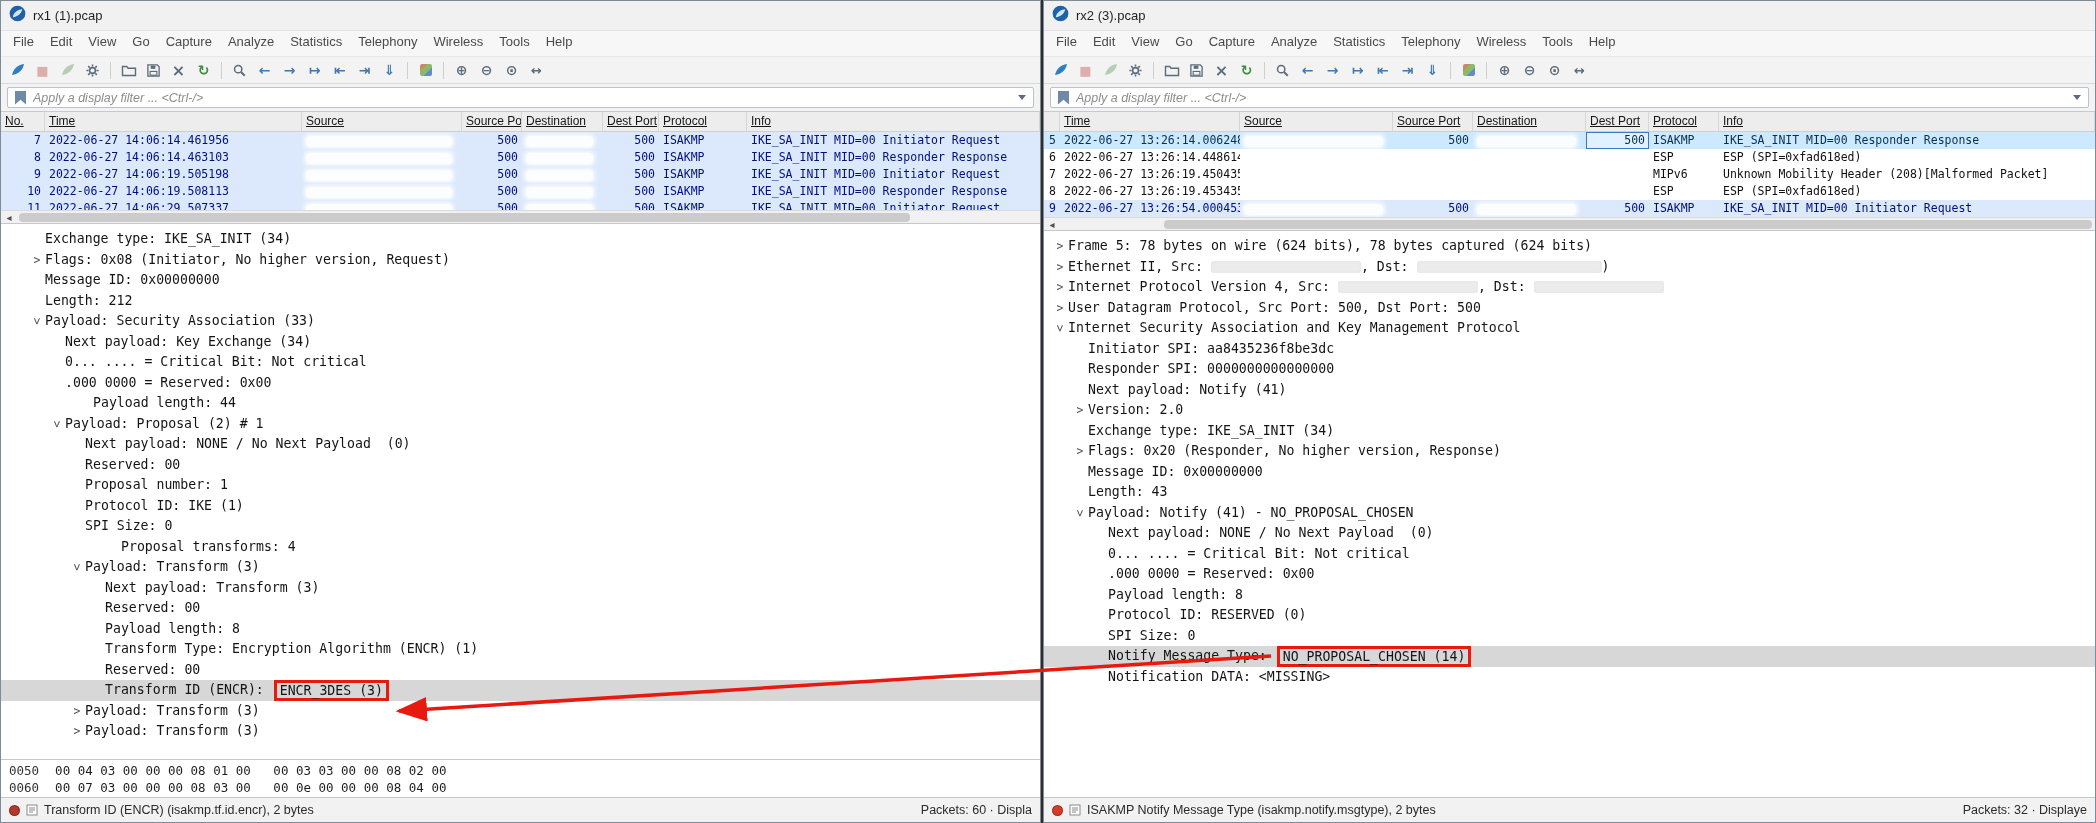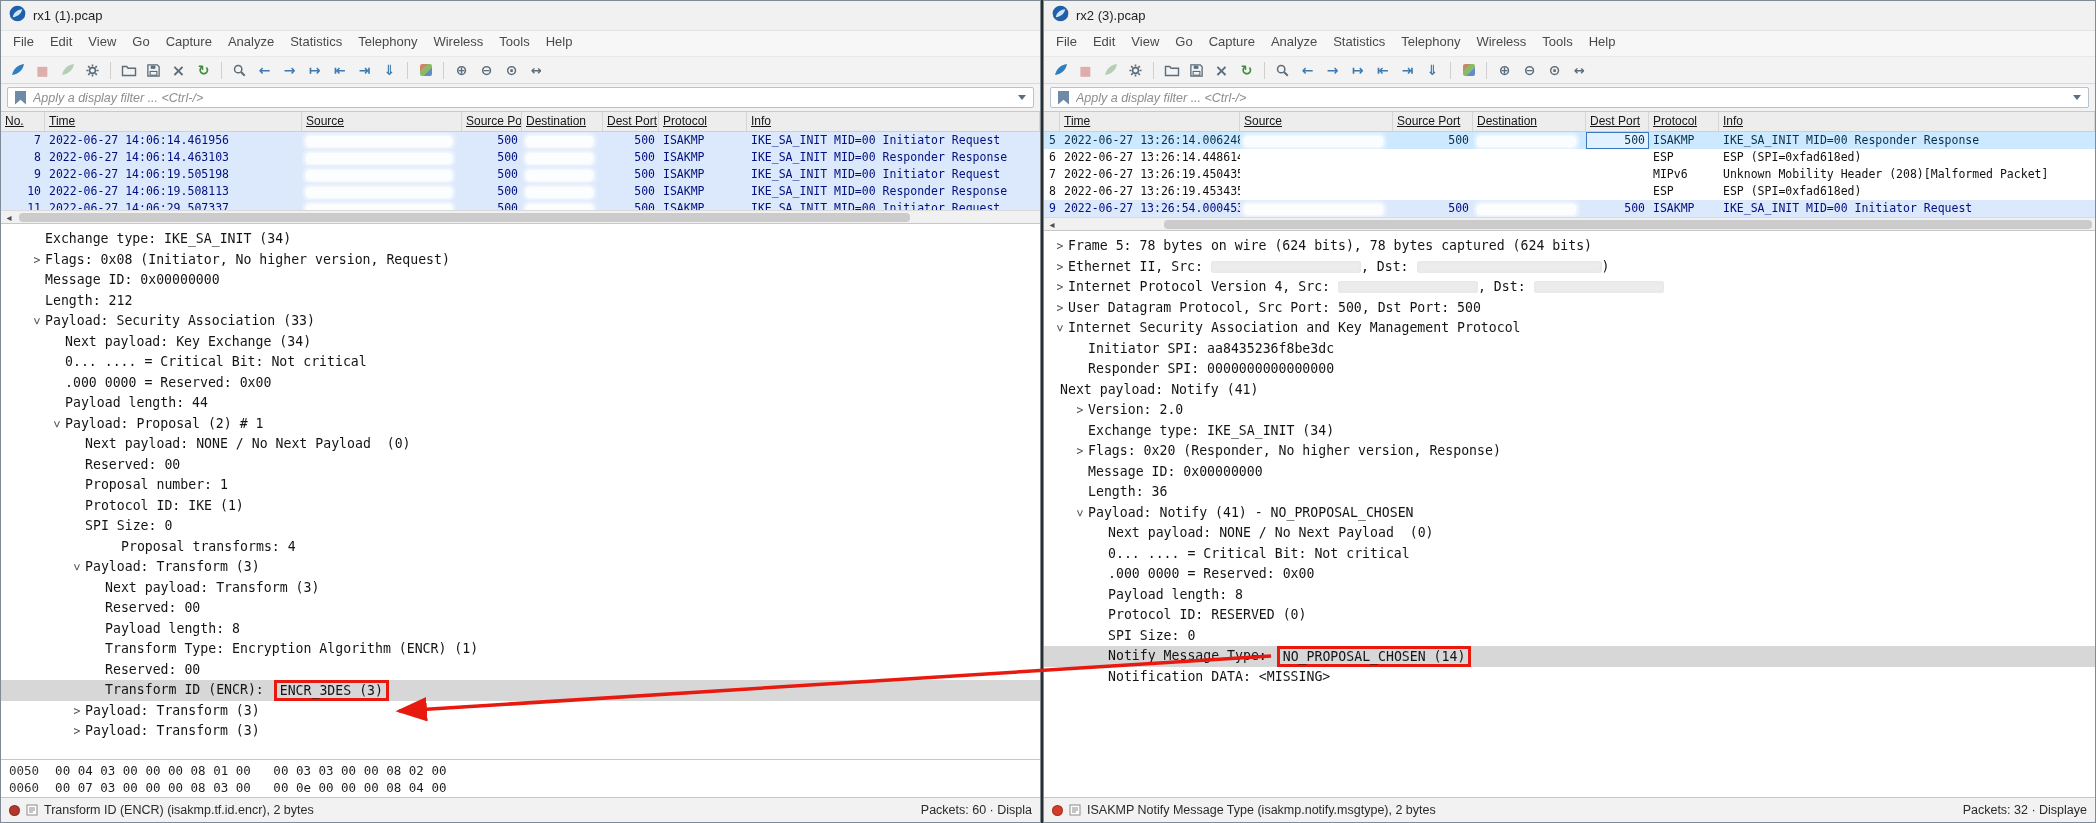--- a/index.html
+++ b/index.html
@@ -271,21 +271,21 @@
     </div>
     <div class="details">
         <div class="d-row" style="padding-left: 28px;"><span class="exp"></span><span class="d-text">Exchange type: IKE_SA_INIT (34)</span></div>
         <div class="d-row" style="padding-left: 28px;"><span class="exp">&gt;</span><span class="d-text">Flags: 0x08 (Initiator, No higher version, Request)</span></div>
         <div class="d-row" style="padding-left: 28px;"><span class="exp"></span><span class="d-text">Message ID: 0x00000000</span></div>
         <div class="d-row" style="padding-left: 28px;"><span class="exp"></span><span class="d-text">Length: 212</span></div>
         <div class="d-row" style="padding-left: 28px;"><span class="exp open">&gt;</span><span class="d-text">Payload: Security Association (33)</span></div>
         <div class="d-row" style="padding-left: 48px;"><span class="exp"></span><span class="d-text">Next payload: Key Exchange (34)</span></div>
         <div class="d-row" style="padding-left: 48px;"><span class="exp"></span><span class="d-text">0... .... = Critical Bit: Not critical</span></div>
         <div class="d-row" style="padding-left: 48px;"><span class="exp"></span><span class="d-text">.000 0000 = Reserved: 0x00</span></div>
-        <div class="d-row" style="padding-left: 48px;"><span class="exp"></span><span class="d-text">Payload length: 44</span></div>
+        <div class="d-row" style="padding-left: 76px;"><span class="exp"></span><span class="d-text">Payload length: 44</span></div>
         <div class="d-row" style="padding-left: 48px;"><span class="exp open">&gt;</span><span class="d-text">Payload: Proposal (2) # 1</span></div>
         <div class="d-row" style="padding-left: 68px;"><span class="exp"></span><span class="d-text">Next payload: NONE / No Next Payload  (0)</span></div>
         <div class="d-row" style="padding-left: 68px;"><span class="exp"></span><span class="d-text">Reserved: 00</span></div>
         <div class="d-row" style="padding-left: 68px;"><span class="exp"></span><span class="d-text">Proposal number: 1</span></div>
         <div class="d-row" style="padding-left: 68px;"><span class="exp"></span><span class="d-text">Protocol ID: IKE (1)</span></div>
         <div class="d-row" style="padding-left: 68px;"><span class="exp"></span><span class="d-text">SPI Size: 0</span></div>
         <div class="d-row" style="padding-left: 104px;"><span class="exp"></span><span class="d-text">Proposal transforms: 4</span></div>
         <div class="d-row" style="padding-left: 68px;"><span class="exp open">&gt;</span><span class="d-text">Payload: Transform (3)</span></div>
         <div class="d-row" style="padding-left: 88px;"><span class="exp"></span><span class="d-text">Next payload: Transform (3)</span></div>
         <div class="d-row" style="padding-left: 88px;"><span class="exp"></span><span class="d-text">Reserved: 00</span></div>
@@ -492,26 +492,26 @@
       <div class="sb-thumb"></div>
     </div>
     <div class="details">
         <div class="d-row" style="padding-left: 8px;"><span class="exp">&gt;</span><span class="d-text">Frame 5: 78 bytes on wire (624 bits), 78 bytes captured (624 bits)</span></div>
         <div class="d-row" style="padding-left: 8px;"><span class="exp">&gt;</span><span class="d-text">Ethernet II, Src: </span><span class="d-blob" style="width: 150px;"></span><span class="d-text">, Dst: </span><span class="d-blob" style="width: 185px;"></span><span class="d-text">)</span></div>
         <div class="d-row" style="padding-left: 8px;"><span class="exp">&gt;</span><span class="d-text">Internet Protocol Version 4, Src: </span><span class="d-blob" style="width: 140px;"></span><span class="d-text">, Dst: </span><span class="d-blob" style="width: 130px;"></span></div>
         <div class="d-row" style="padding-left: 8px;"><span class="exp">&gt;</span><span class="d-text">User Datagram Protocol, Src Port: 500, Dst Port: 500</span></div>
         <div class="d-row" style="padding-left: 8px;"><span class="exp open">&gt;</span><span class="d-text">Internet Security Association and Key Management Protocol</span></div>
         <div class="d-row" style="padding-left: 28px;"><span class="exp"></span><span class="d-text">Initiator SPI: aa8435236f8be3dc</span></div>
         <div class="d-row" style="padding-left: 28px;"><span class="exp"></span><span class="d-text">Responder SPI: 0000000000000000</span></div>
-        <div class="d-row" style=""><span class="exp"></span><span class="d-text">Next payload: Notify (41)</span></div>
+        <div class="d-row" style="padding-left: 28px;"><span class="exp"></span><span class="d-text">Next payload: Notify (41)</span></div>
         <div class="d-row" style="padding-left: 28px;"><span class="exp">&gt;</span><span class="d-text">Version: 2.0</span></div>
         <div class="d-row" style="padding-left: 28px;"><span class="exp"></span><span class="d-text">Exchange type: IKE_SA_INIT (34)</span></div>
         <div class="d-row" style="padding-left: 28px;"><span class="exp">&gt;</span><span class="d-text">Flags: 0x20 (Responder, No higher version, Response)</span></div>
         <div class="d-row" style="padding-left: 28px;"><span class="exp"></span><span class="d-text">Message ID: 0x00000000</span></div>
-        <div class="d-row" style="padding-left: 28px;"><span class="exp"></span><span class="d-text">Length: 36</span></div>
+        <div class="d-row" style="padding-left: 28px;"><span class="exp"></span><span class="d-text">Length: 43</span></div>
         <div class="d-row" style="padding-left: 28px;"><span class="exp open">&gt;</span><span class="d-text">Payload: Notify (41) - NO_PROPOSAL_CHOSEN</span></div>
         <div class="d-row" style="padding-left: 48px;"><span class="exp"></span><span class="d-text">Next payload: NONE / No Next Payload  (0)</span></div>
         <div class="d-row" style="padding-left: 48px;"><span class="exp"></span><span class="d-text">0... .... = Critical Bit: Not critical</span></div>
         <div class="d-row" style="padding-left: 48px;"><span class="exp"></span><span class="d-text">.000 0000 = Reserved: 0x00</span></div>
         <div class="d-row" style="padding-left: 48px;"><span class="exp"></span><span class="d-text">Payload length: 8</span></div>
         <div class="d-row" style="padding-left: 48px;"><span class="exp"></span><span class="d-text">Protocol ID: RESERVED (0)</span></div>
         <div class="d-row" style="padding-left: 48px;"><span class="exp"></span><span class="d-text">SPI Size: 0</span></div>
         <div class="d-row hl" style="padding-left: 48px;"><span class="exp"></span><span class="d-text">Notify Message Type: </span><span class="redbox">NO_PROPOSAL_CHOSEN (14)</span></div>
         <div class="d-row" style="padding-left: 48px;"><span class="exp"></span><span class="d-text">Notification DATA: &lt;MISSING&gt;</span></div>
       </div>

